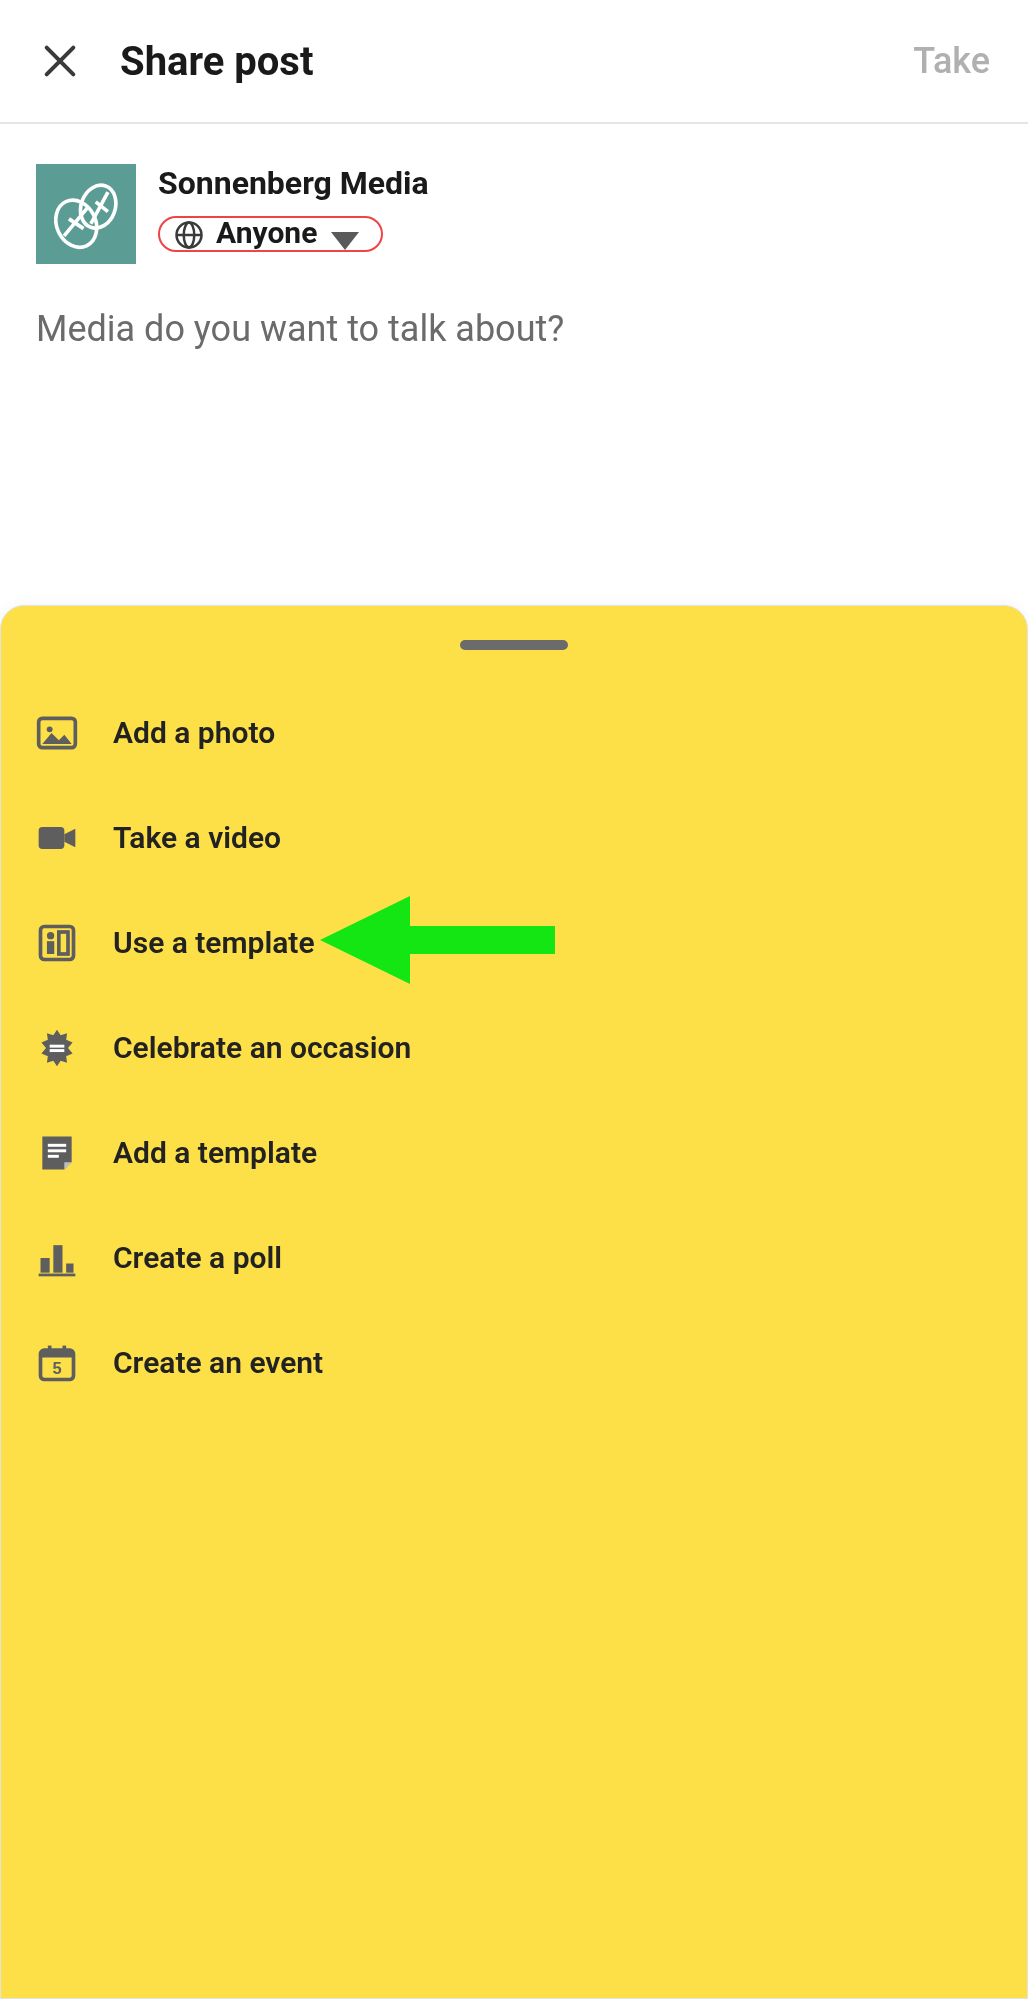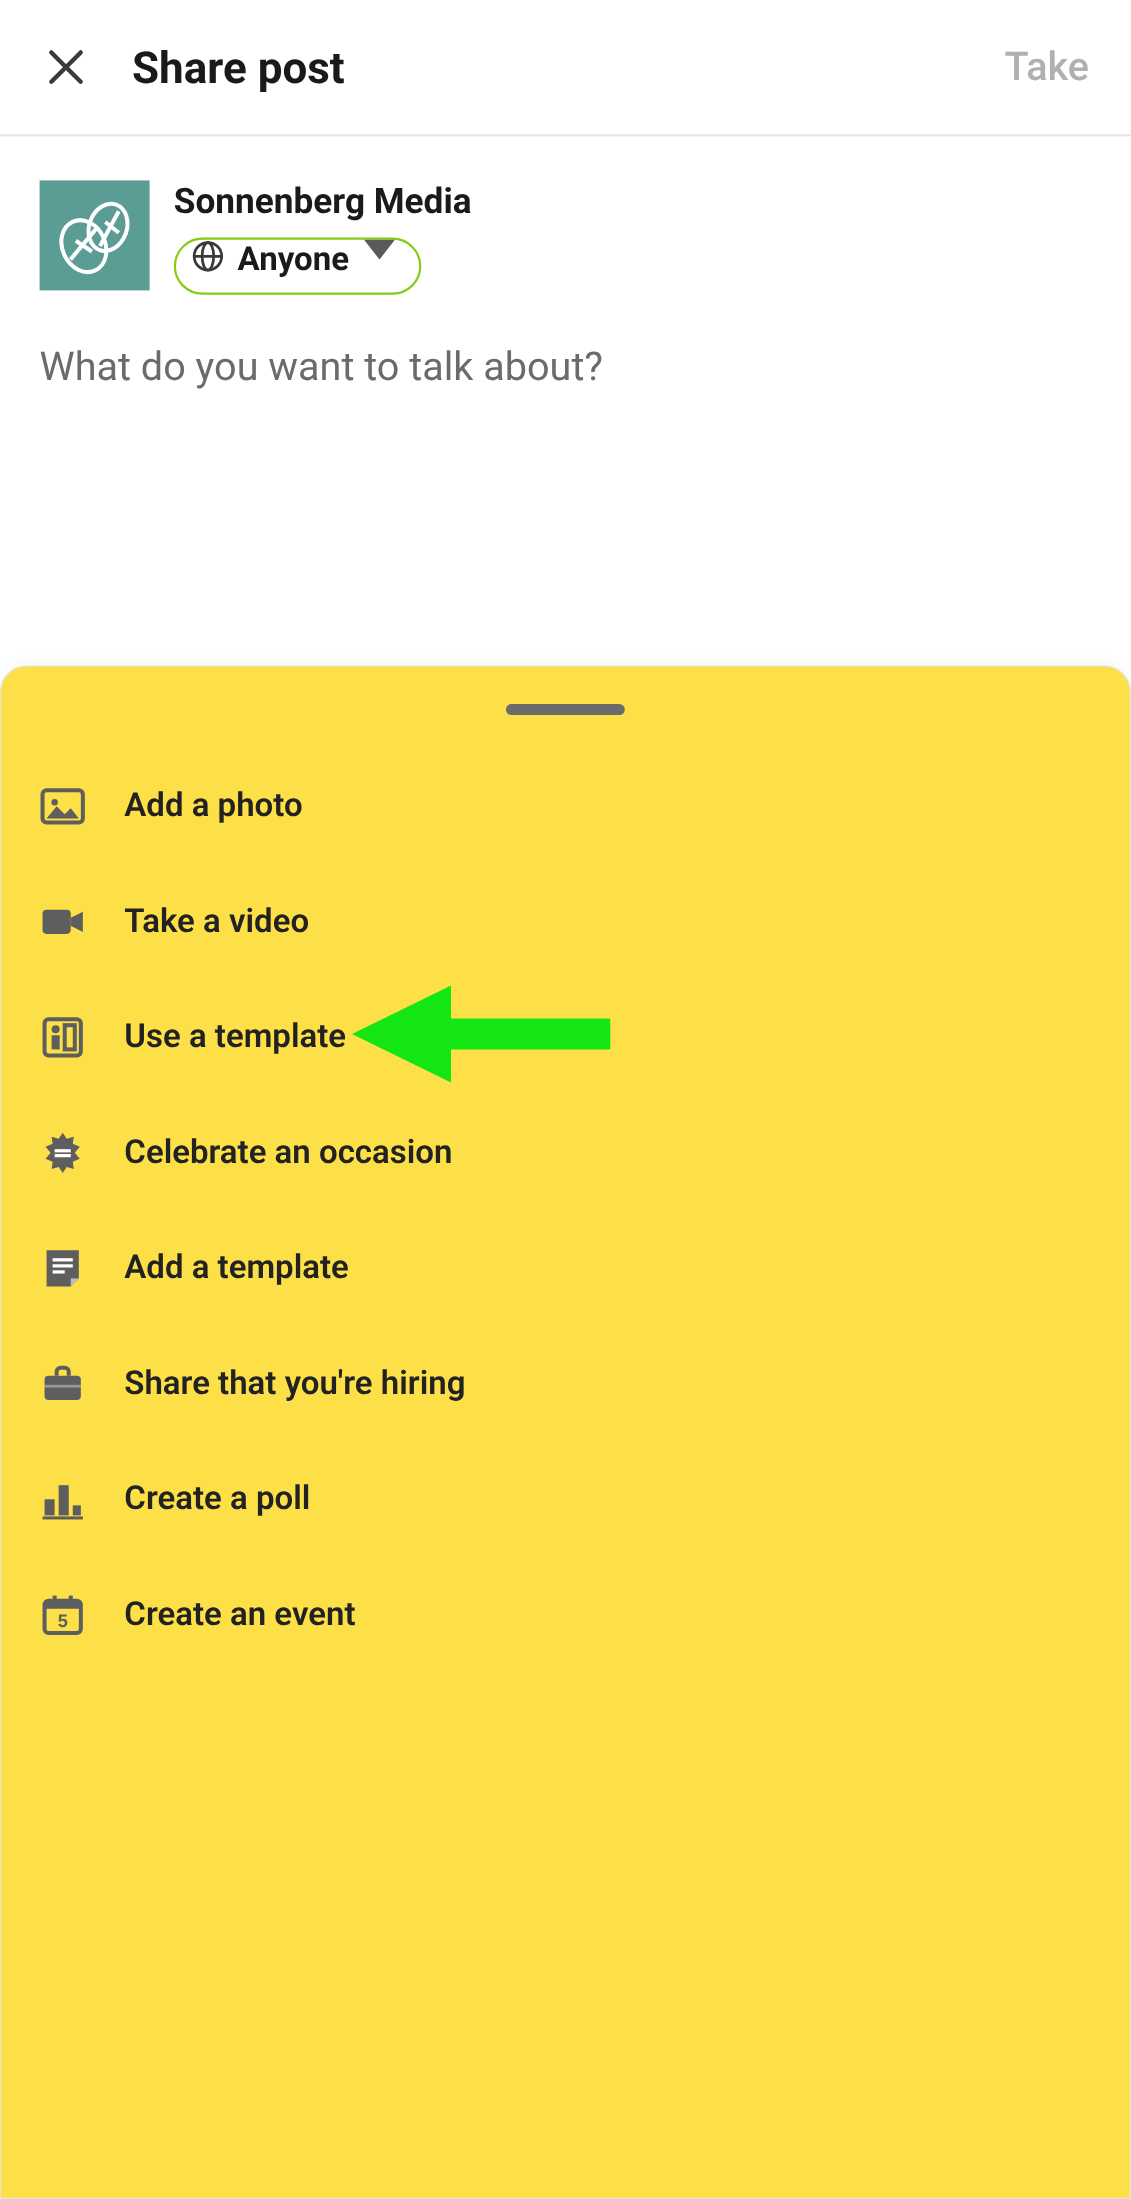--- a/index.html
+++ b/index.html
@@ -68,24 +68,24 @@
   }
   .author-name {
     font-size: 32px;
     font-weight: 700;
     color: #1a1a1a;
     margin-bottom: 14px;
     margin-top: 0;
   }
   .audience-pill {
     display: inline-flex;
-    align-items: flex-start;
-    border: 2px solid #84cc16;
+    align-items: flex-end;
+    border: 2px solid #ef4444;
     border-radius: 40px;
-    height: 52px;
+    height: 36px;
     padding: 0 22px 0 14px;
     width: fit-content;
     cursor: pointer;
   }
   .audience-pill .globe { width: 30px; height: 30px; margin-right: 12px; }
   .audience-pill .label {
     font-size: 30px;
     font-weight: 700;
     color: #1a1a1a;
     margin-right: 14px;
@@ -188,21 +188,21 @@
         <svg class="globe" viewBox="0 0 24 24">
           <circle cx="12" cy="12" r="10" fill="none" stroke="#3a3a3a" stroke-width="2"></circle>
           <ellipse cx="12" cy="12" rx="4.2" ry="10" fill="none" stroke="#3a3a3a" stroke-width="2"></ellipse>
           <line x1="2" y1="12" x2="22" y2="12" stroke="#3a3a3a" stroke-width="2"></line>
         </svg>
         <span class="label">Anyone</span>
         <span class="caret"></span>
       </div>
     </div>
   </div>
-  <div class="composer-placeholder">What do you want to talk about?</div>
+  <div class="composer-placeholder">Media do you want to talk about?</div>
 </div>
 
 <div class="sheet">
   <div class="sheet-handle"></div>
   <div class="option-list">
 
     <div class="option">
       <span class="icon-wrap">
         <svg viewBox="0 0 24 24">
             <rect x="2" y="4" width="20" height="16" rx="2" fill="none" stroke="#5e5e5e" stroke-width="2"></rect>
@@ -252,30 +252,20 @@
             <path d="M4 3 H20 V17 L16 21 H4 Z"></path>
             <path d="M16 21 V17 H20 Z" fill="#fff" fill-opacity="0.6"></path>
             <rect x="7" y="7" width="10" height="1.6" fill="#fff"></rect>
             <rect x="7" y="10" width="10" height="1.6" fill="#fff"></rect>
             <rect x="7" y="13" width="6" height="1.6" fill="#fff"></rect>
           </svg>
       </span>
       <span class="label">Add a template</span>
     </div>
 
-    <div class="option">
-      <span class="icon-wrap">
-        <svg viewBox="0 0 24 24">
-            <rect x="3" y="8" width="18" height="12" rx="2"></rect>
-            <path d="M9 8 V6 a2 2 0 0 1 2 -2 h2 a2 2 0 0 1 2 2 V8" fill="none" stroke="#5e5e5e" stroke-width="2"></path>
-            <rect x="3" y="12.5" width="18" height="1.4" fill="#fff" fill-opacity="0.35"></rect>
-          </svg>
-      </span>
-      <span class="label">Share that you're hiring</span>
-    </div>
 
     <div class="option">
       <span class="icon-wrap">
         <svg viewBox="0 0 24 24">
             <rect x="3" y="12" width="5" height="8"></rect>
             <rect x="10" y="5" width="5" height="15"></rect>
             <rect x="17" y="15" width="4" height="5"></rect>
             <rect x="2" y="20.5" width="20" height="1.5"></rect>
           </svg>
       </span>

